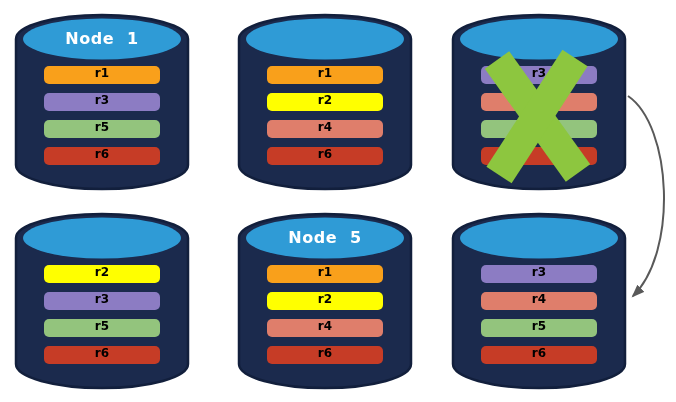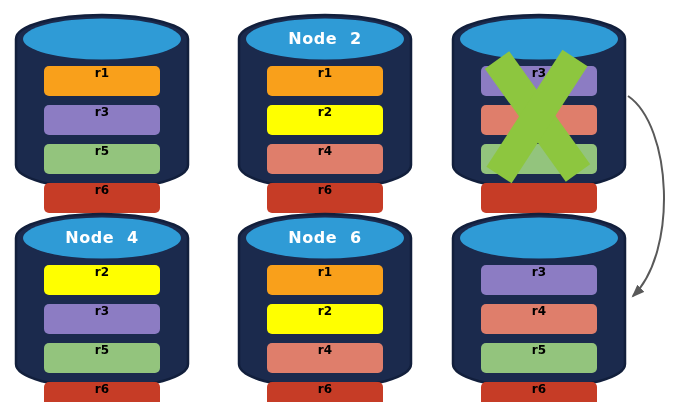--- a/index.html
+++ b/index.html
@@ -11,21 +11,21 @@
   .cyl{position:absolute;left:0;top:0;display:block;}
   .cyl-body{fill:var(--cyl-body);stroke:var(--cyl-outline);stroke-width:2.5;}
   .cyl-top{fill:var(--cyl-top);stroke:none;}
   .node-title{
     position:absolute;left:0;right:0;top:23px;height:20px;line-height:20px;
     text-align:center;color:var(--title-color);font-size:16px;font-weight:bold;
     word-spacing:7px;letter-spacing:0.5px;
   }
   .bars{position:absolute;left:32px;top:60px;width:116px;}
   .bar{
-    height:30px;border-radius:5px;margin-bottom:9px;text-align:center;
+    height:18px;border-radius:5px;margin-bottom:9px;text-align:center;
     font-size:12px;font-weight:bold;line-height:14px;color:var(--bar-text);
   }
   .pos-0{left:12px;top:6px}
   .pos-1{left:235px;top:6px}
   .pos-2{left:449px;top:6px}
   .pos-3{left:12px;top:205px}
   .pos-4{left:235px;top:205px}
   .pos-5{left:449px;top:205px}
   #overlay{position:absolute;left:0;top:0;pointer-events:none;}
   .x-stroke{stroke:var(--x-color);stroke-width:30;stroke-linecap:butt;}
@@ -35,37 +35,37 @@
 </head>
 <body>
 
 <div id="canvas" style="background: rgb(255, 255, 255);">
   <div id="nodes">
   <div class="node pos-0">
     <svg class="cyl" width="180" height="192" viewBox="0 0 180 192">
       <path class="cyl-body" d="M4,33 A86,24 0 0 1 176,33 L176,159 A86,24 0 0 1 4,159 Z"></path>
       <ellipse class="cyl-top" cx="90" cy="33" rx="79" ry="20.5"></ellipse>
     </svg>
+    <div class="node-title">Node 1</div>
     <div class="bars">
   <div class="bar" style="background: rgb(249, 160, 27);"><span>r1</span></div>
 
   <div class="bar" style="background: rgb(140, 124, 195);"><span>r3</span></div>
 
   <div class="bar" style="background: rgb(147, 196, 125);"><span>r5</span></div>
 
   <div class="bar" style="background: rgb(198, 60, 38);"><span>r6</span></div>
 </div>
   </div>
 
   <div class="node pos-1">
     <svg class="cyl" width="180" height="192" viewBox="0 0 180 192">
       <path class="cyl-body" d="M4,33 A86,24 0 0 1 176,33 L176,159 A86,24 0 0 1 4,159 Z"></path>
       <ellipse class="cyl-top" cx="90" cy="33" rx="79" ry="20.5"></ellipse>
     </svg>
-    <div class="node-title">Node 2</div>
     <div class="bars">
   <div class="bar" style="background: rgb(249, 160, 27);"><span>r1</span></div>
 
   <div class="bar" style="background: rgb(255, 255, 0);"><span>r2</span></div>
 
   <div class="bar" style="background: rgb(223, 126, 107);"><span>r4</span></div>
 
   <div class="bar" style="background: rgb(198, 60, 38);"><span>r6</span></div>
 </div>
   </div>
@@ -84,38 +84,37 @@
 
   <div class="bar" style="background: rgb(198, 60, 38);"><span></span></div>
 </div>
   </div>
 
   <div class="node pos-3">
     <svg class="cyl" width="180" height="192" viewBox="0 0 180 192">
       <path class="cyl-body" d="M4,33 A86,24 0 0 1 176,33 L176,159 A86,24 0 0 1 4,159 Z"></path>
       <ellipse class="cyl-top" cx="90" cy="33" rx="79" ry="20.5"></ellipse>
     </svg>
-    <div class="node-title">Node 4</div>
     <div class="bars">
   <div class="bar" style="background: rgb(255, 255, 0);"><span>r2</span></div>
 
   <div class="bar" style="background: rgb(140, 124, 195);"><span>r3</span></div>
 
   <div class="bar" style="background: rgb(147, 196, 125);"><span>r5</span></div>
 
   <div class="bar" style="background: rgb(198, 60, 38);"><span>r6</span></div>
 </div>
   </div>
 
   <div class="node pos-4">
     <svg class="cyl" width="180" height="192" viewBox="0 0 180 192">
       <path class="cyl-body" d="M4,33 A86,24 0 0 1 176,33 L176,159 A86,24 0 0 1 4,159 Z"></path>
       <ellipse class="cyl-top" cx="90" cy="33" rx="79" ry="20.5"></ellipse>
     </svg>
-    <div class="node-title">Node 6</div>
+    <div class="node-title">Node 5</div>
     <div class="bars">
   <div class="bar" style="background: rgb(249, 160, 27);"><span>r1</span></div>
 
   <div class="bar" style="background: rgb(255, 255, 0);"><span>r2</span></div>
 
   <div class="bar" style="background: rgb(223, 126, 107);"><span>r4</span></div>
 
   <div class="bar" style="background: rgb(198, 60, 38);"><span>r6</span></div>
 </div>
   </div>

